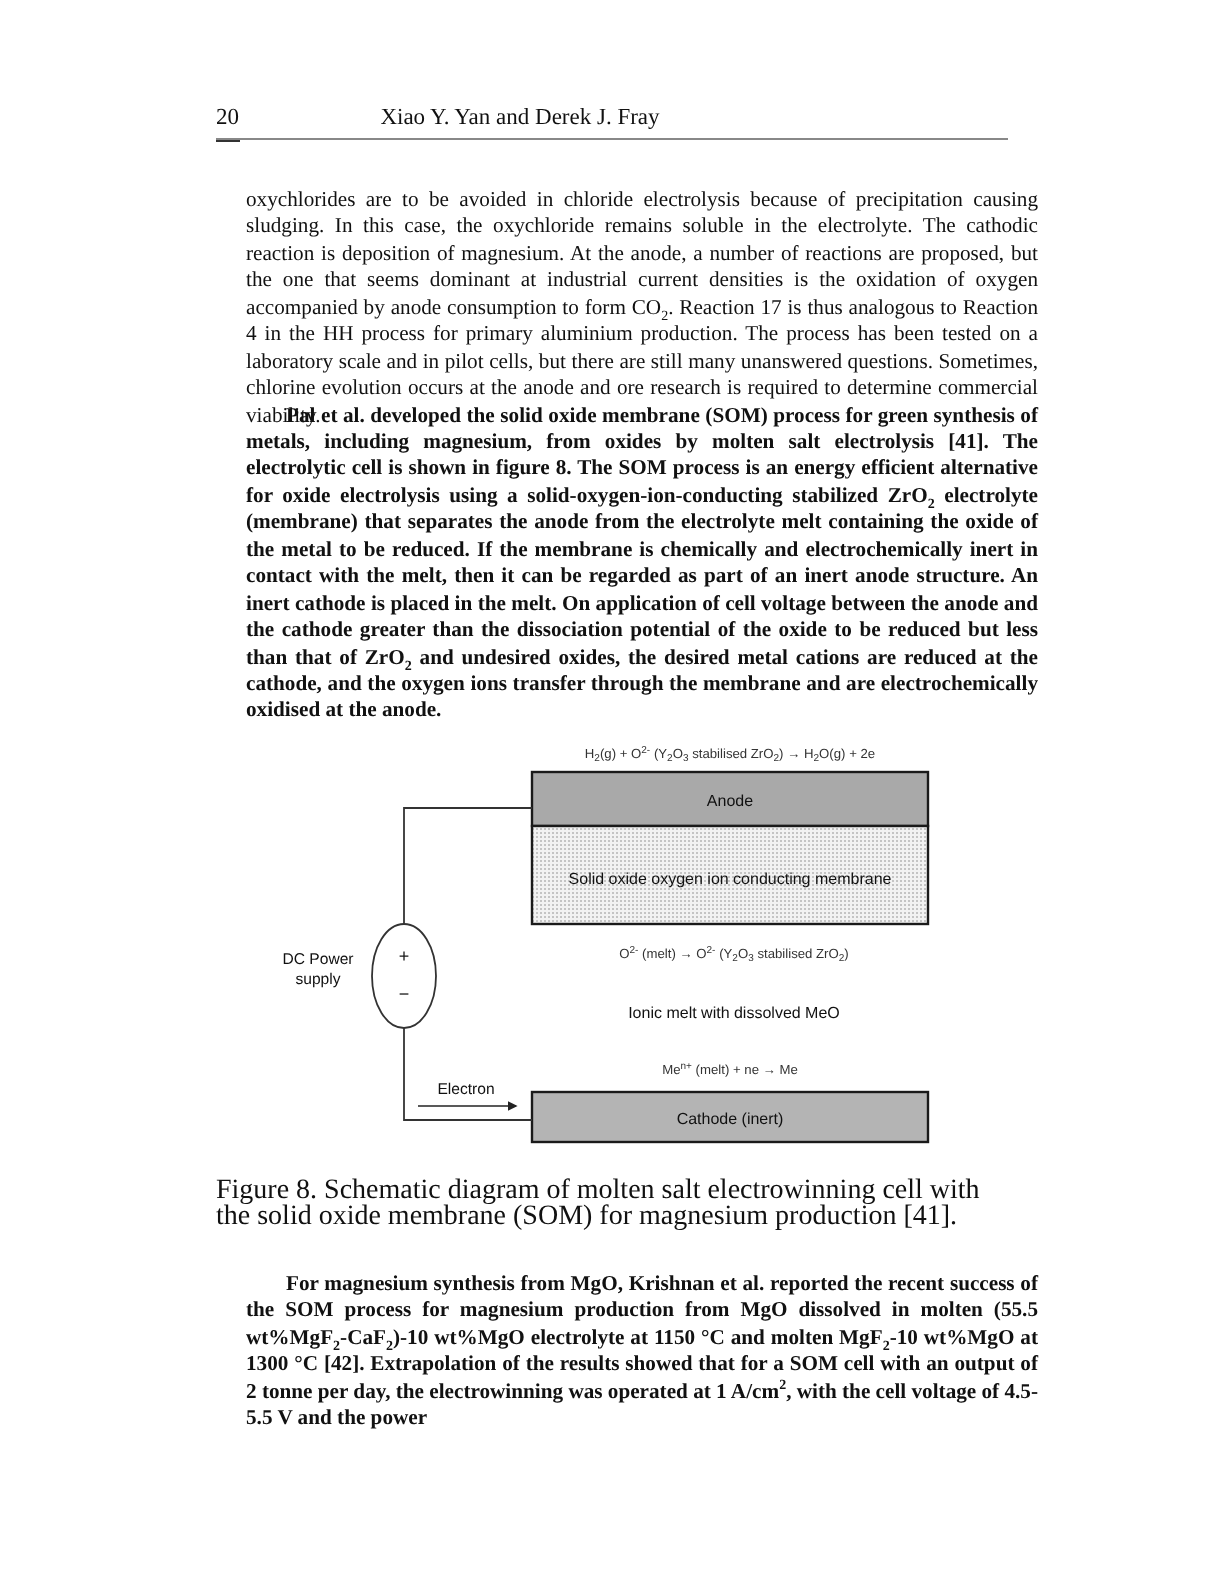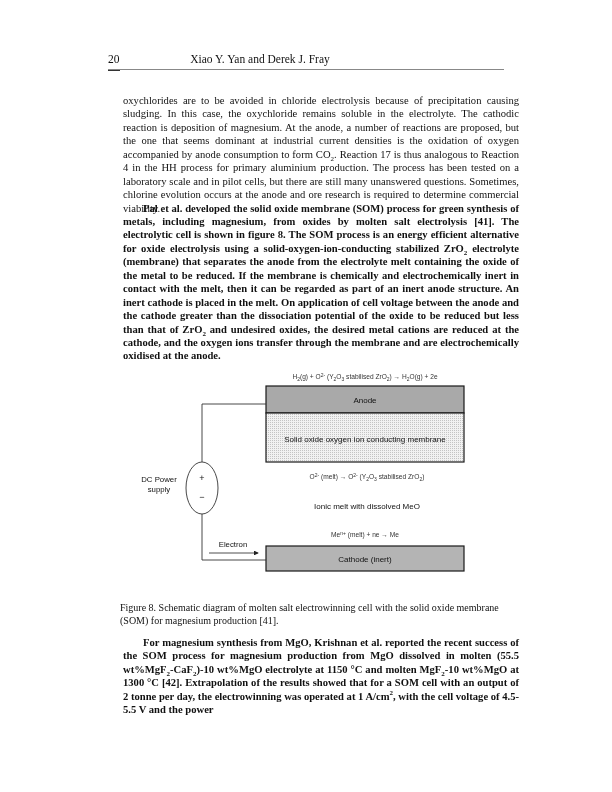--- a/index.html
+++ b/index.html
@@ -6,21 +6,21 @@
   body { width:612px; height:792px; position:relative; overflow:hidden;
          font-family:"Liberation Serif", "DejaVu Serif", serif; color:#111; }
   .hdr-num { position:absolute; left:108px; top:53px; font-size:11.5px;text-align:right; }
   .hdr-auth { position:absolute; left:0; width:520px; text-align:center; top:53px; font-size:11.5px; }
   .hdr-rule { position:absolute; left:108px; top:69px; width:396px; height:1px; background:#888; }
   .hdr-tick { position:absolute; left:108px; top:70px; width:12px; height:1px; background:#333; }
   .para { position:absolute; left:108px; width:396px; font-size:10.6px; line-height:13.45px;
           text-align:justify; margin:15px; }
   .para.indent { text-indent:20px;font-weight:bold; }
   sub, sup { font-size:7px; line-height:0; }
-  .caption { position:absolute; left:108px; width:400px; font-size:10px; line-height:12.6px; margin:12px; }
+  .caption { position:absolute; left:108px; width:400px; font-size:14px; line-height:12.6px; margin:0; }
   .fig { position:absolute; left:0; top:0; width:612px; height:792px; pointer-events:none; }
   .dtxt { font-family:"Liberation Sans", "DejaVu Sans", sans-serif; }
 </style>
 </head>
 <body>
 
 <div class="hdr-num">20</div>
 <div class="hdr-auth">Xiao Y. Yan and Derek J. Fray</div>
 <div class="hdr-rule"></div>
 <div class="hdr-tick"></div>

